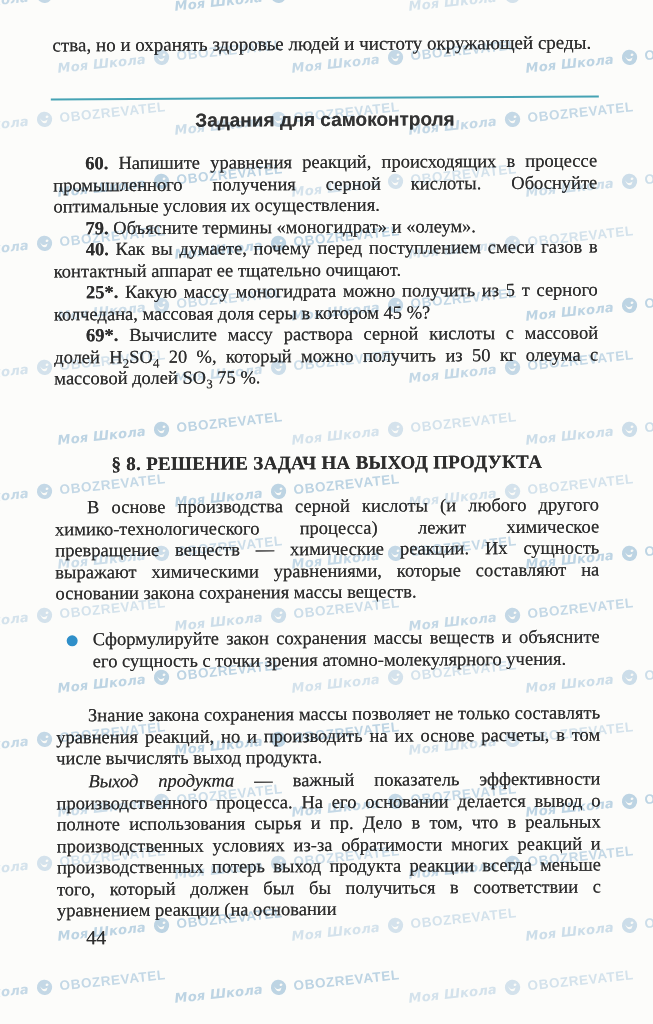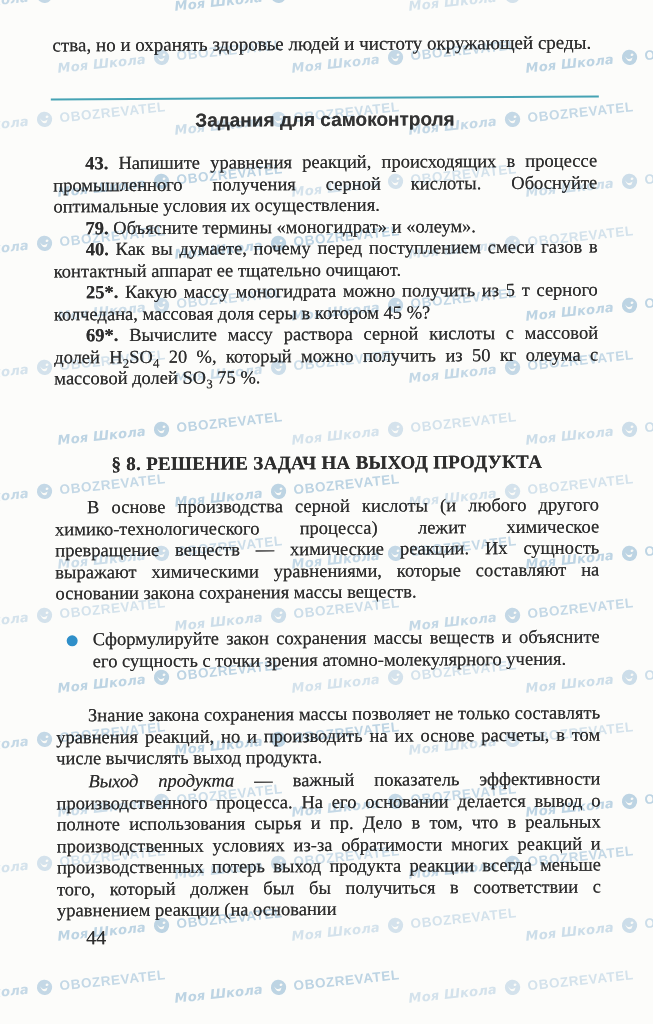--- a/index.html
+++ b/index.html
@@ -73,21 +73,21 @@
 
   <div class="content">
 
     <p class="txt intro">ства, но и охранять здоровье людей и чистоту окружающей среды.</p>
 
     <div class="rule"></div>
 
     <div class="selfcheck-heading">Задания для самоконтроля</div>
 
     <div class="txt tasks">
-      <p class="task"><b>43.</b> <span>Напишите уравнения реакций, происходящих в процессе промышленного получения серной кислоты. Обоснуйте оптимальные условия их осуществления.</span></p>
+      <p class="task"><b>60.</b> <span>Напишите уравнения реакций, происходящих в процессе промышленного получения серной кислоты. Обоснуйте оптимальные условия их осуществления.</span></p>
       <p class="task"><b>79.</b> <span>Объясните термины «моногидрат» и «олеум».</span></p>
       <p class="task"><b>40.</b> <span>Как вы думаете, почему перед поступлением смеси газов в контактный аппарат ее тщательно очищают.</span></p>
       <p class="task"><b>25*.</b> <span>Какую массу моногидрата можно получить из 5 т серного колчедана, массовая доля серы в котором 45 %?</span></p>
       <p class="task"><b>69*.</b>
         <span><span>Вычислите массу раствора серной кислоты с массовой долей H</span><sub>2</sub><span>SO</span><sub>4</sub><span> 20 %, который можно получить из 50 кг олеума с массовой долей SO</span><sub>3</sub><span> 75 %.</span></span>
       </p>
     </div>
 
     <div class="section-heading">§ 8. РЕШЕНИЕ ЗАДАЧ НА ВЫХОД ПРОДУКТА</div>
 

